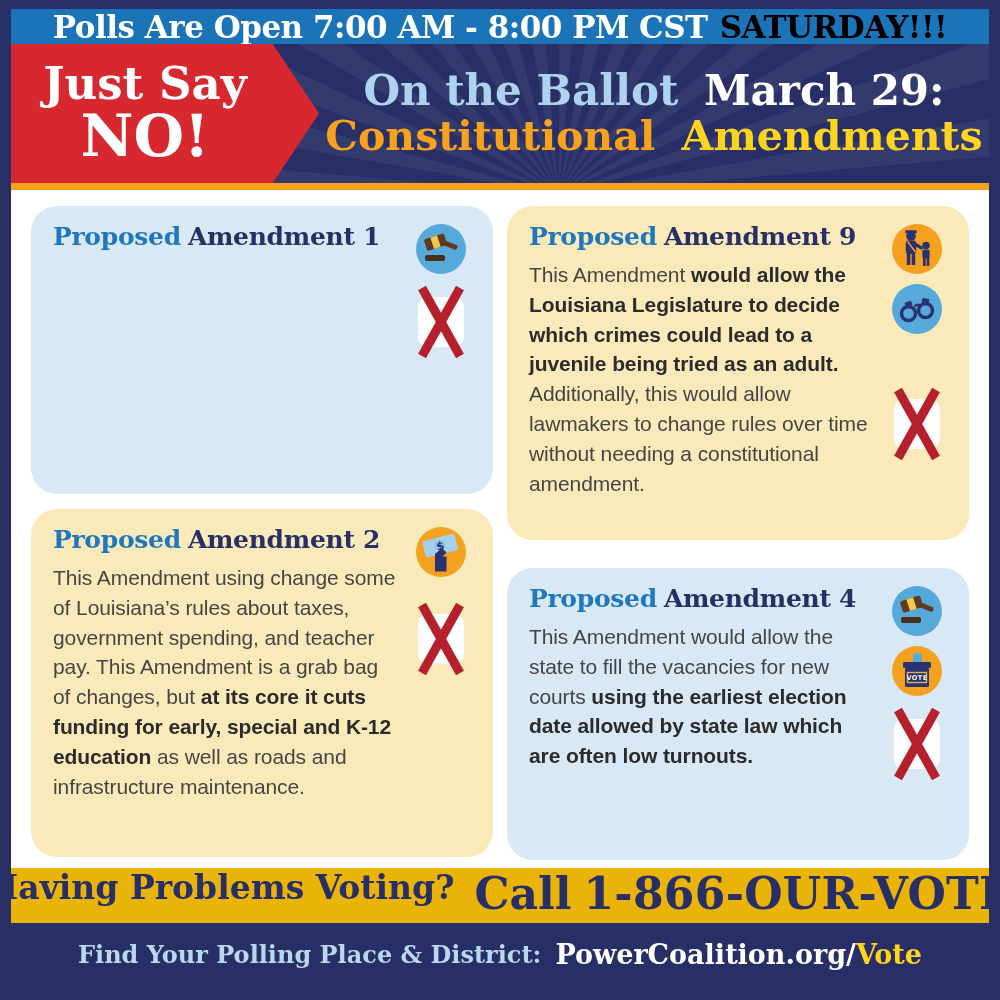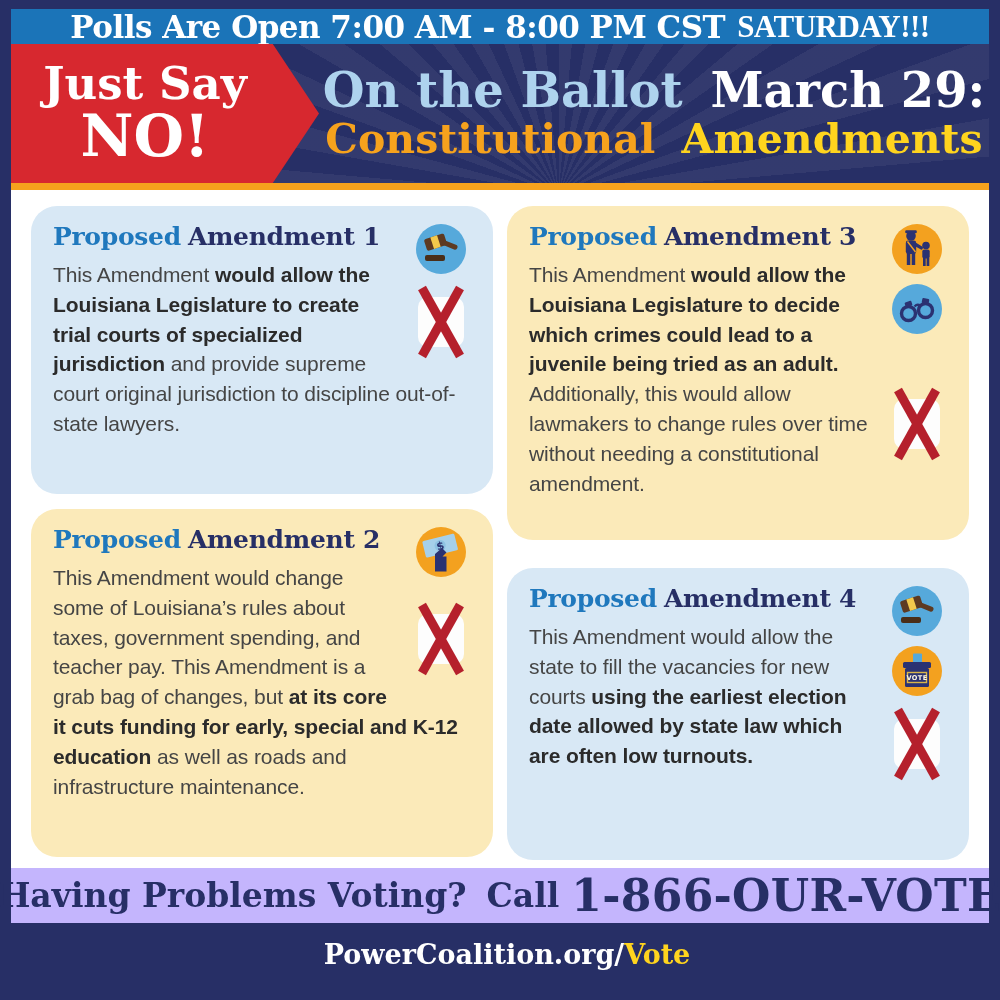--- a/index.html
+++ b/index.html
@@ -7,21 +7,21 @@
     position:relative;width:1000px;height:1000px;box-sizing:border-box;
     background:#272f66;padding:9px 11px 0;margin:0 auto;
     font-family:"Liberation Sans",sans-serif;overflow:hidden;
   }
   
   .top-banner{
     height:35px;background:#1b74b8;display:flex;align-items:center;justify-content:center;
     font-family:"DejaVu Serif",serif;font-weight:bold;font-size:31px;color:#ffffff;
     letter-spacing:-.5px;white-space:nowrap;
   }
-  .top-banner .hl{color:#ffffff;margin-left:12px;font-family:Liberation Serif, serif;}
+  .top-banner .hl{color:#000000;margin-left:12px;}
   
   .header{
     position:relative;height:139px;border-bottom:7px solid #f6a21d;
     background:
       repeating-conic-gradient(from 180deg at 56% 108%, rgba(255,255,255,0.055) 0deg 5deg, rgba(255,255,255,0) 5deg 10deg),
       #272f66;
     overflow:hidden;
   }
   .ribbon{
     position:absolute;left:0;top:0;bottom:0;width:308px;background:#d7282f;
@@ -30,21 +30,21 @@
     font-family:"DejaVu Serif",serif;font-weight:bold;color:#ffffff;line-height:1.02;
     padding-right:40px;box-sizing:border-box;
   }
   .ribbon .l1{font-size:45px;}
   .ribbon .l2{font-size:58px;}
   .header-titles{
     position:absolute;left:308px;right:0;top:0;bottom:0;
     display:flex;flex-direction:column;align-items:center;justify-content:center;
     font-family:"DejaVu Serif",serif;font-weight:bold;white-space:nowrap;line-height:1.12;
   }
-  .ht1{font-size:48px;color:#aed3ee;}
+  .ht1{font-size:42px;color:#aed3ee;}
   .ht1 .w{color:#ffffff;margin-left:11px;}
   .ht2{font-size:41px;color:#f6a21d;}
   .ht2 .y{color:#ffd41e;margin-left:12px;text-align:right;}
   
   .main{height:678px;background:#ffffff;box-sizing:border-box;padding:16px 20px 0;display:flex;gap:14px;}
   .col{flex:1;display:flex;flex-direction:column;}
   .card{
     border-radius:26px;padding:16px 20px 14px 22px;box-sizing:border-box;overflow:hidden;
   }
   .card.blue{background:#d8e8f5;}
@@ -63,25 +63,25 @@
   .card3 svg.x{margin-top:42px;}
   .card-title{
     font-family:"DejaVu Serif",serif;font-weight:bold;font-size:25px;
     color:#272f66;margin-bottom:9px;white-space:nowrap;letter-spacing:-.3px;
   }
   .card-title .pfx{color:#1f78bd;margin-right:7px;}
   .card-body{font-size:21px;line-height:1.42;color:#454545;letter-spacing:-.1px;}
   .card-body b{color:#2b2b2b;}
   
   .problems{
-    height:55px;background:#c4b5fd;display:flex;align-items:center;justify-content:center;
+    height:55px;background:#eab308;display:flex;justify-content:center;
     font-family:"DejaVu Serif",serif;font-weight:bold;color:#272f66;white-space:nowrap;
   }
   .problems .q{font-size:33px;}
-  .problems .call{font-size:33px;margin-left:20px;}
+  .problems .call{font-size:44px;margin-left:20px;}
   .problems .phone{font-size:44px;margin-left:12px;letter-spacing:.3px;}
   
   .footer{
     height:62px;background:#272f66;display:flex;align-items:center;justify-content:center;
     font-family:"DejaVu Serif",serif;font-weight:bold;white-space:nowrap;
   }
   .footer .lbl{color:#b9d7ee;font-size:24px;}
   .footer .site{color:#ffffff;font-size:27px;margin-left:14px;}
   .footer .vote{color:#ffd41e;font-size:27px;}
 </style>
@@ -129,21 +129,20 @@
           </svg>
           <svg class="x" viewBox="0 0 54 76">
             <rect x="4" y="13" width="46" height="50" rx="10" fill="#fdfdfd"></rect>
             <line x1="8" y1="4" x2="46" y2="72" stroke="#b5202c" stroke-width="9"></line>
             <line x1="46" y1="4" x2="8" y2="72" stroke="#b5202c" stroke-width="9"></line>
           </svg>
         </div>
         <div class="card-title">
           <span class="pfx">Proposed</span><span>Amendment 1</span>
         </div>
-        <div class="card-body"><span>This Amendment </span><b>would allow the Louisiana Legislature to create trial courts of specialized jurisdiction</b><span> and provide supreme court original jurisdiction to discipline out-of-state lawyers.</span></div>
       </div>
 
       <div class="card yellow card2">
         <div class="icons">
           <svg class="circle" viewBox="0 0 50 50">
             <circle cx="25" cy="25" r="25" fill="#f3a11f"></circle>
             <g transform="rotate(-14 25 20)">
               <rect x="8" y="10" width="33" height="17" rx="1.5" fill="#a6d0ea"></rect>
               <circle cx="24.5" cy="18.5" r="5.6" fill="#8ec2e2"></circle>
               <text x="24.5" y="22.5" text-anchor="middle" font-family="DejaVu Sans, sans-serif" font-size="11" font-weight="bold" fill="#2b3272">$</text>
@@ -152,21 +151,21 @@
           </svg>
           <svg class="x" viewBox="0 0 54 76">
             <rect x="4" y="13" width="46" height="50" rx="10" fill="#fdfdfd"></rect>
             <line x1="8" y1="4" x2="46" y2="72" stroke="#b5202c" stroke-width="9"></line>
             <line x1="46" y1="4" x2="8" y2="72" stroke="#b5202c" stroke-width="9"></line>
           </svg>
         </div>
         <div class="card-title">
           <span class="pfx">Proposed</span><span>Amendment 2</span>
         </div>
-        <div class="card-body"><span>This Amendment would change some of Louisiana’s rules about taxes, government spending, and teacher pay. This Amendment is a grab bag of changes, but </span><b>at its core it cuts funding for early, special and K-12 education</b><span> as well as roads and infrastructure maintenance.</span></div>
+        <div class="card-body"><span>This Amendment using change some of Louisiana’s rules about taxes, government spending, and teacher pay. This Amendment is a grab bag of changes, but </span><b>at its core it cuts funding for early, special and K-12 education</b><span> as well as roads and infrastructure maintenance.</span></div>
       </div>
 
     </div>
 
     <div class="col">
 
       <div class="card yellow card3">
         <div class="icons">
           <svg class="circle" viewBox="0 0 50 50">
             <circle cx="25" cy="25" r="25" fill="#f3a11f"></circle>
@@ -196,21 +195,21 @@
             </g>
             <path d="M22.5 22.5 q3 -3 6 -0.5" stroke="#2b3272" stroke-width="2.4" fill="none"></path>
           </svg>
           <svg class="x" viewBox="0 0 54 76">
             <rect x="4" y="13" width="46" height="50" rx="10" fill="#fdfdfd"></rect>
             <line x1="8" y1="4" x2="46" y2="72" stroke="#b5202c" stroke-width="9"></line>
             <line x1="46" y1="4" x2="8" y2="72" stroke="#b5202c" stroke-width="9"></line>
           </svg>
         </div>
         <div class="card-title">
-          <span class="pfx">Proposed</span><span>Amendment 3</span>
+          <span class="pfx">Proposed</span><span>Amendment 9</span>
         </div>
         <div class="card-body"><span>This Amendment </span><b>would allow the Louisiana Legislature to decide which crimes could lead to a juvenile being tried as an adult.</b><span> Additionally, this would allow lawmakers to change rules over time without needing a constitutional amendment.</span></div>
       </div>
 
       <div class="card blue card4">
         <div class="icons">
           <svg class="circle" viewBox="0 0 50 50">
             <circle cx="25" cy="25" r="25" fill="#56a9db"></circle>
             <rect x="9" y="31" width="20" height="6" rx="2" fill="#4a2e18"></rect>
             <g transform="rotate(-18 20 18)">
@@ -242,16 +241,17 @@
     </div>
   </div>
 
   <div class="problems">
     <span class="q">Having Problems Voting?</span>
     <span class="call">Call</span>
     <span class="phone">1-866-OUR-VOTE</span>
   </div>
 
   <div class="footer">
+    <span class="lbl">Find Your Polling Place &amp; District:</span>
     <span class="site"><span>PowerCoalition.org/</span><span class="vote">Vote</span></span>
   </div>
 
 </div>
 
 </body></html>

